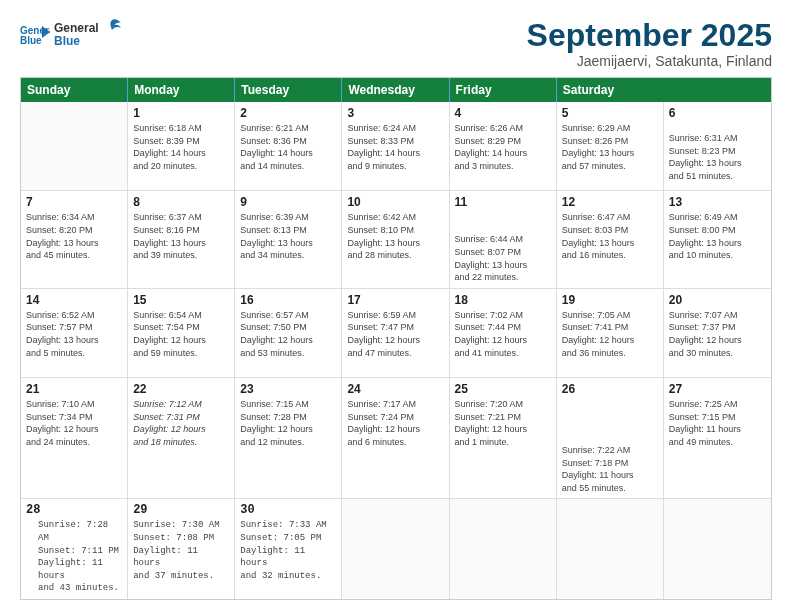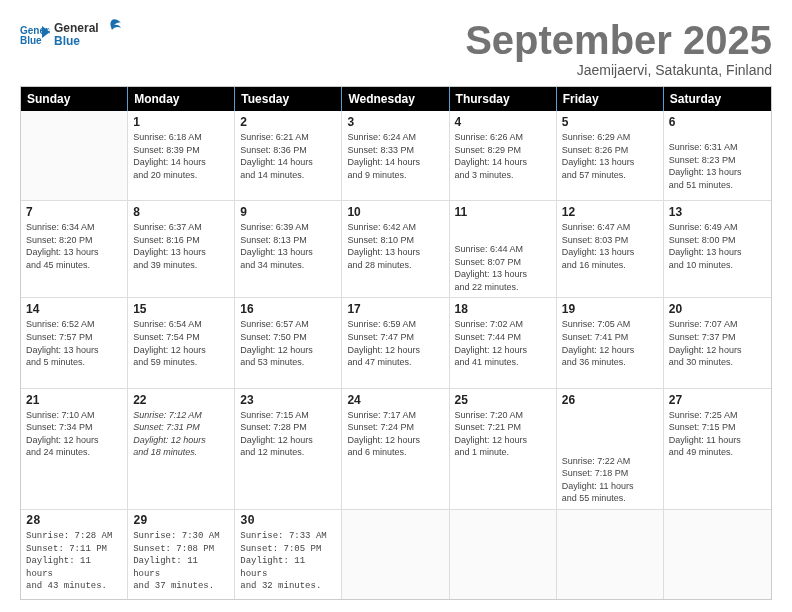--- a/index.html
+++ b/index.html
@@ -29,39 +29,39 @@
       gap: 4px;
     }
     .logo-icon {
       width: 30px;
       height: 24px;
     }
     .title-block {
       text-align: right;
     }
     .month-title {
-      font-size: 40px;
+      font-size: 32px;
       font-weight: bold;
-      color: #737373;
+      color: #0c4a6e;
       line-height: 1.1;
     }
     .location {
       font-size: 14px;
       color: #555;
     }
     .calendar {
       flex: 1;
       display: flex;
       flex-direction: column;
       border: 1px solid #ccc;
     }
     .cal-header {
       display: grid;
       grid-template-columns: repeat(7, 1fr);
-      background: #000000;
+      background: #15803d;
     }
     .cal-header-cell {
       color: #fff;
       font-size: 12px;
       font-weight: bold;
       padding: 5px 6px;
       text-align: left;
       border-right: 1px solid #5a9fd4;
     }
     .cal-header-cell:last-child { border-right: none; }
@@ -124,21 +124,20 @@
       <div class="location">Jaemijaervi, Satakunta, Finland</div>
     </div>
   </div>
 
   <div class="calendar">
     <div class="cal-header" id="cal-header">
         <div class="cal-header-cell">Sunday</div>
         <div class="cal-header-cell">Monday</div>
         <div class="cal-header-cell">Tuesday</div>
         <div class="cal-header-cell">Wednesday</div>
-        <div class="cal-header-cell">Thursday</div>
         <div class="cal-header-cell">Friday</div>
         <div class="cal-header-cell">Saturday</div>
       </div>
     <div class="cal-body" id="cal-body">
         <div class="cal-row">
           <div class="cal-cell empty"></div>
           <div class="cal-cell">
             <span class="day-num">1</span>
             <div class="cell-text" style="white-space: pre-line;">Sunrise: 6:18 AM
 Sunset: 8:39 PM
@@ -330,21 +329,21 @@
             <span class="day-num">27</span>
             <div class="cell-text" style="white-space: pre-line;">Sunrise: 7:25 AM
 Sunset: 7:15 PM
 Daylight: 11 hours
 and 49 minutes.</div>
           </div>
         </div>
         <div class="cal-row">
           <div class="cal-cell">
             <span class="day-num">28</span>
-            <div class="cell-text" style="white-space: pre-line;">Sunrise: 7:28 AM
+            <div class="cell-text" style="white-space: pre-line; margin-left: 12px;">Sunrise: 7:28 AM
 Sunset: 7:11 PM
 Daylight: 11 hours
 and 43 minutes.</div>
           </div>
           <div class="cal-cell">
             <span class="day-num">29</span>
             <div class="cell-text" style="white-space: pre-line;">Sunrise: 7:30 AM
 Sunset: 7:08 PM
 Daylight: 11 hours
 and 37 minutes.</div>

